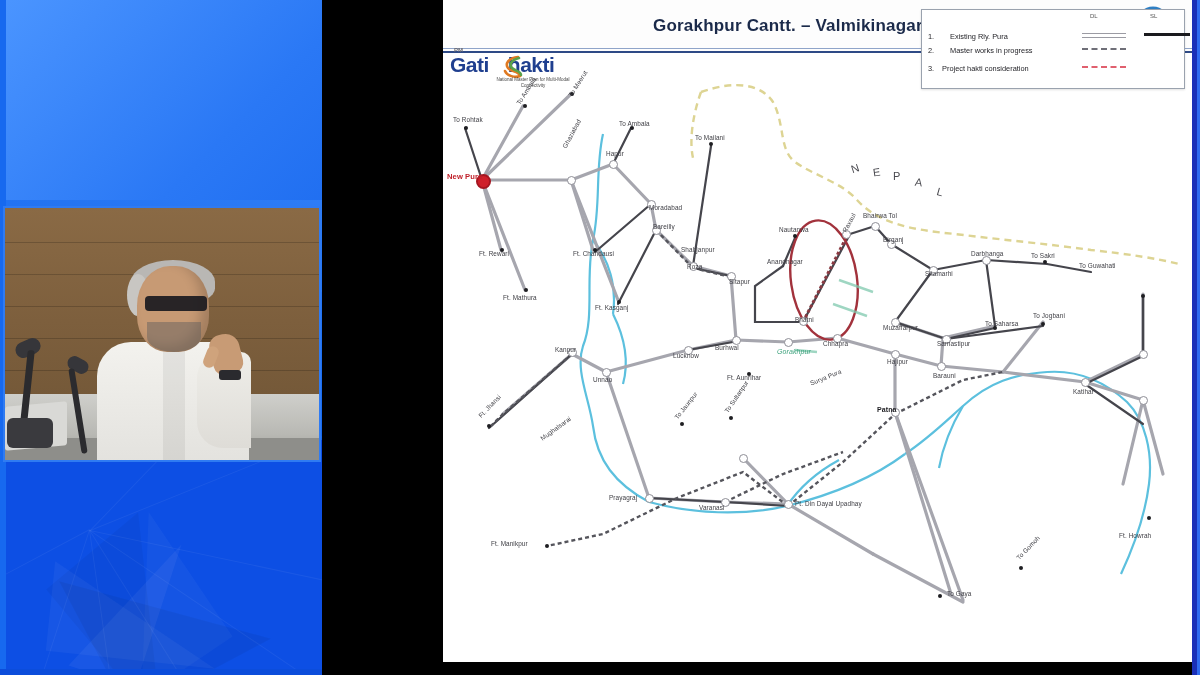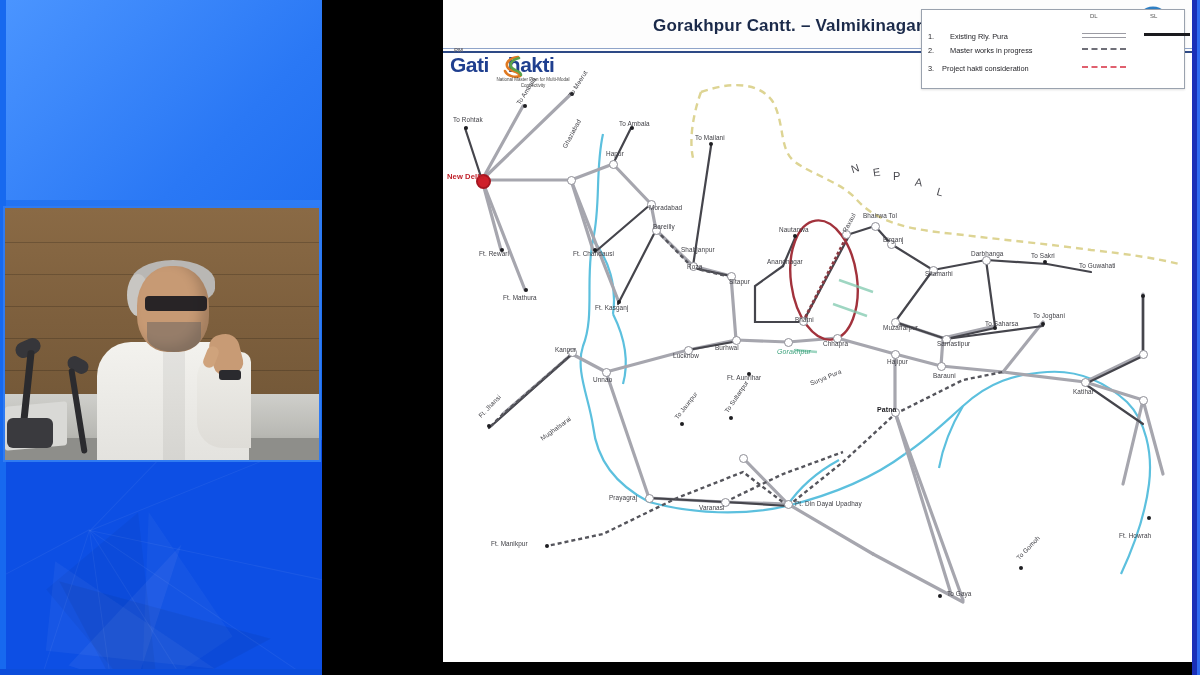--- a/index.html
+++ b/index.html
@@ -380,21 +380,21 @@
       <div class="node term" style="left:598px;top:268px;"></div>
 
       
       <div class="nepal" style="left:408px;top:108px;transform:rotate(-18deg)">N</div>
       <div class="nepal" style="left:430px;top:112px;transform:rotate(-8deg)">E</div>
       <div class="nepal" style="left:450px;top:116px;">P</div>
       <div class="nepal" style="left:472px;top:122px;transform:rotate(8deg)">A</div>
       <div class="nepal" style="left:494px;top:132px;transform:rotate(16deg)">L</div>
 
       
-      <div class="mlabel red" style="left:4px;top:118px;">New Delhi</div>
+      <div class="mlabel red" style="left:4px;top:118px;">New Pura</div>
       <div class="mlabel" style="left:10px;top:62px;">To Rohtak</div>
       <div class="mlabel" style="left:72px;top:48px;transform:rotate(-58deg);transform-origin:0 0;">To Ambala</div>
       <div class="mlabel" style="left:124px;top:40px;transform:rotate(-58deg);transform-origin:0 0;">To Meerut</div>
       <div class="mlabel" style="left:36px;top:196px;">Ft. Rewari</div>
       <div class="mlabel" style="left:60px;top:240px;">Ft. Mathura</div>
       <div class="mlabel" style="left:118px;top:92px;transform:rotate(-62deg);transform-origin:0 0;">Ghaziabad</div>
       <div class="mlabel" style="left:163px;top:96px;">Hapur</div>
       <div class="mlabel" style="left:176px;top:66px;">To Ambala</div>
       <div class="mlabel" style="left:206px;top:150px;">Moradabad</div>
       <div class="mlabel" style="left:210px;top:169px;">Bareilly</div>

